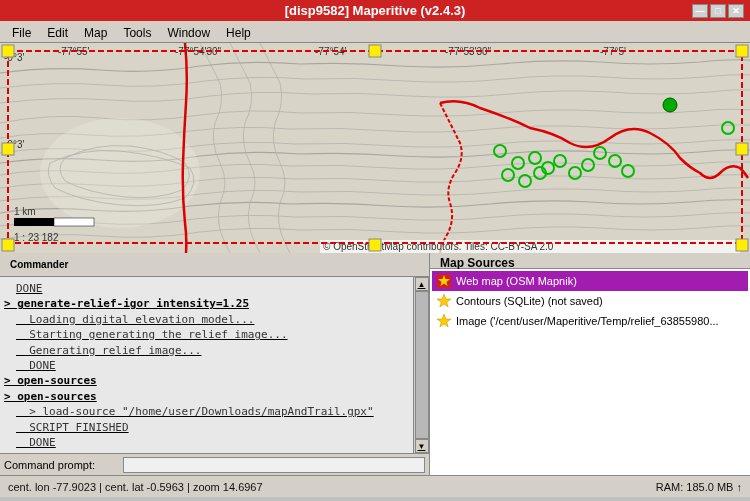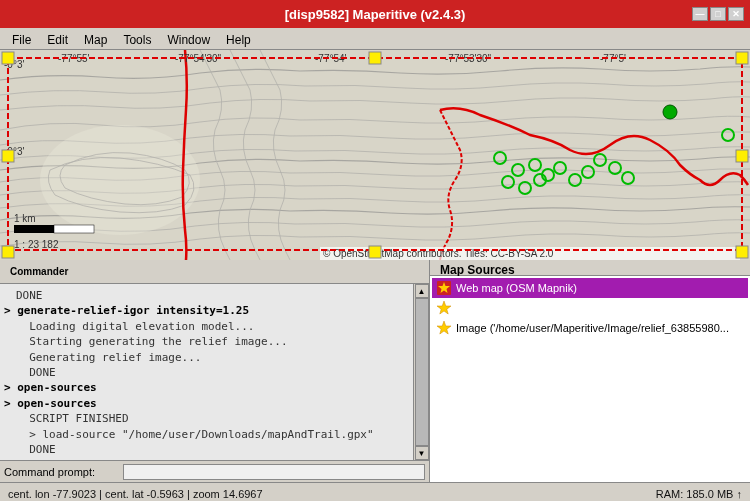--- a/index.html
+++ b/index.html
@@ -13,21 +13,21 @@
     }
 
     
     #title-bar {
       background: #cc2222;
       color: white;
       text-align: center;
       padding: 3px 0;
       font-size: 13px;
       font-weight: bold;
-      height: 28px;
+      height: 21px;
       display: flex;
       align-items: center;
       justify-content: center;
       position: relative;
     }
     #title-bar .window-controls {
       position: absolute;
       right: 6px;
       display: flex;
       gap: 2px;
@@ -228,20 +228,21 @@
       fill: none;
       stroke: #888;
       stroke-width: 1.2;
     }
 
     
     #commander-body {
       display: flex;
       flex: 1;
       overflow: hidden;
+      text-decoration: underline;
     }
   </style>
 </head>
 <body>
 
 <div id="title-bar">
   <span>[disp9582] Maperitive (v2.4.3)</span>
   <div class="window-controls">
     <div class="win-btn">—</div>
     <div class="win-btn">□</div>
@@ -354,22 +355,22 @@
     <div id="commander-body">
       <div id="commander-output">
         <div class="info">DONE</div>
         <div class="prompt">&gt; generate-relief-igor intensity=1.25</div>
         <div class="info">&nbsp;&nbsp;Loading digital elevation model...</div>
         <div class="info">&nbsp;&nbsp;Starting generating the relief image...</div>
         <div class="info">&nbsp;&nbsp;Generating relief image...</div>
         <div class="info">&nbsp;&nbsp;DONE</div>
         <div class="prompt">&gt; open-sources</div>
         <div class="prompt">&gt; open-sources</div>
+        <div class="info">&nbsp;&nbsp;&gt; load-source "/home/user/Downloads/mapAndTrail.gpx"</div>
         <div class="info">&nbsp;&nbsp;SCRIPT FINISHED</div>
-        <div class="info">&nbsp;&nbsp;&gt; load-source "/home/user/Downloads/mapAndTrail.gpx"</div>
         <div class="info">&nbsp;&nbsp;DONE</div>
       </div>
       <div id="commander-scroll">
         <div class="scroll-btn">▲</div>
         <div class="scroll-track"></div>
         <div class="scroll-btn">▼</div>
       </div>
     </div>
     <div id="commander-prompt-row">
       <span id="commander-prompt-label">Command prompt:</span>
@@ -388,27 +389,28 @@
           <rect x="1" y="1" width="14" height="14" fill="#cc2222" rx="1"></rect>
           <polygon points="8,2 9.5,6 14,6 10.5,9 11.5,13 8,10.5 4.5,13 5.5,9 2,6 6.5,6" fill="#ffcc00" stroke="none"></polygon>
         </svg>
         <span>Web map (OSM Mapnik)</span>
       </div>
 
       <div class="source-item">
         <svg class="star-icon" viewBox="0 0 16 16">
           <polygon points="8,1 9.8,6 15,6 10.8,9.2 12.2,14 8,11 3.8,14 5.2,9.2 1,6 6.2,6" fill="#ffcc00" stroke="#cc8800" stroke-width="0.5"></polygon>
         </svg>
+        <span>Contours (SQLite) (not saved)</span>
       </div>
 
       <div class="source-item">
         <svg class="star-icon" viewBox="0 0 16 16">
           <polygon points="8,1 9.8,6 15,6 10.8,9.2 12.2,14 8,11 3.8,14 5.2,9.2 1,6 6.2,6" fill="#ffcc00" stroke="#cc8800" stroke-width="0.5"></polygon>
         </svg>
-        <span>Image ('/home/user/Maperitive/Image/relief_63855980...</span>
+        <span>Image ('/cent/user/Maperitive/Temp/relief_63855980...</span>
       </div>
 
     </div>
   </div>
 </div>
 
 <div id="status-bar">
   <span>cent. lon -77.9023  |  cent. lat -0.5963  |  zoom 14.6967</span>
   <span>RAM: 185.0 MB ↑</span>
 </div>

